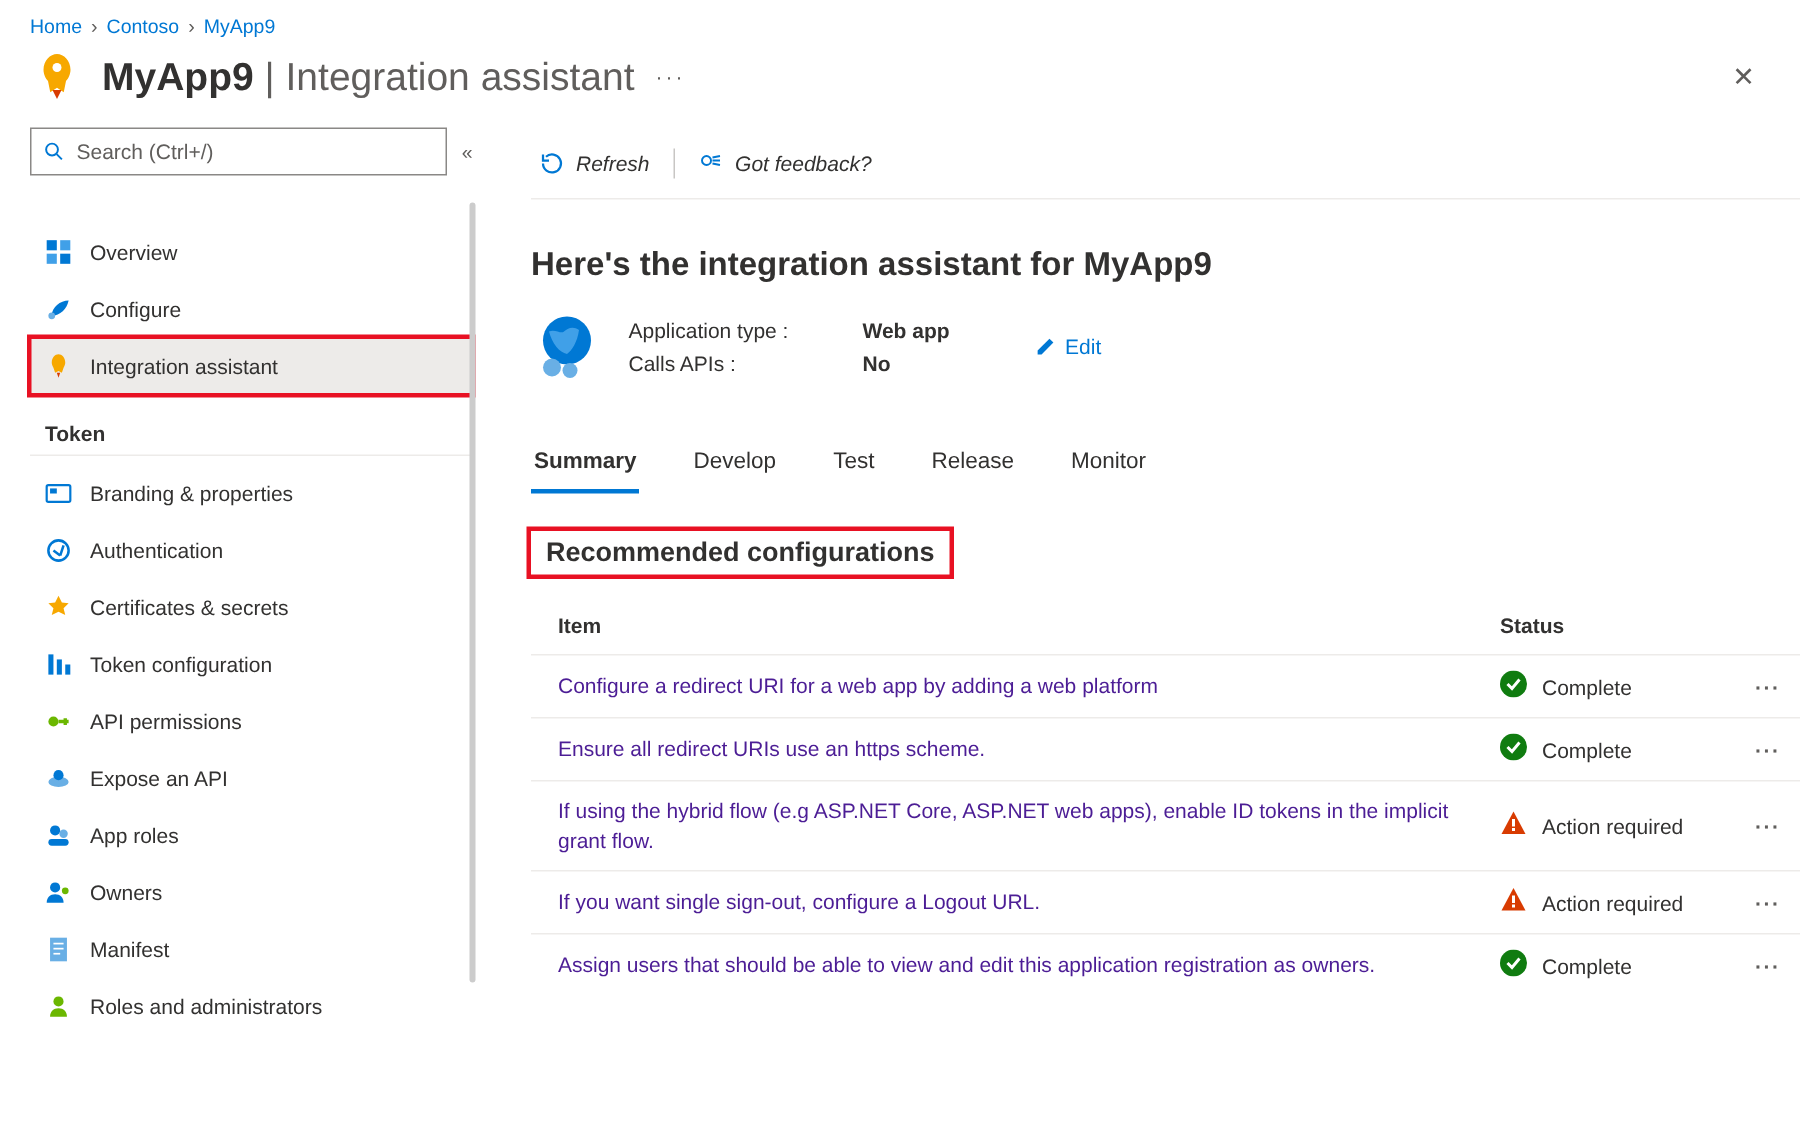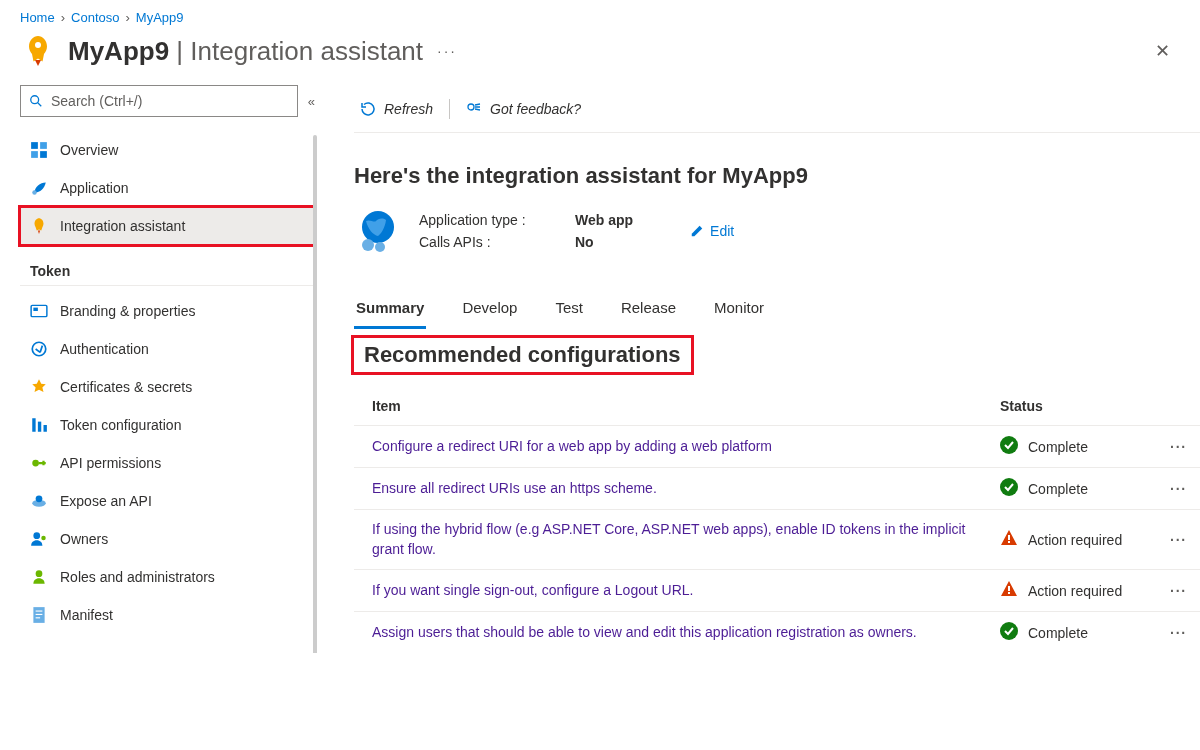--- a/index.html
+++ b/index.html
@@ -14,21 +14,21 @@
 .header .rocket { width: 36px; height: 36px; margin-right: 12px; }
 .header h1 { font-size: 26px; font-weight: 600; color: #323130; }
 .header .suffix { font-weight: 400; color: #605e5c; }
 .header .more { margin-left: 14px; color: #605e5c; letter-spacing:2px; cursor:pointer;}
 .header .close { margin-left: auto; font-size: 18px; cursor: pointer; color:#605e5c; padding:6px 10px; }
 
 .body { display: flex; }
 
 .sidebar { width: 320px; padding: 0 4px 10px 20px; border-right:1px solid transparent; position:relative;}
 .sidebar .scroll-line{position:absolute; right:2px; top:50px; width:4px; height:520px; background:#ccc; border-radius:2px;}
-.search-row { display: flex; align-items: center; gap: 10px; margin-bottom:14px;}
+.search-row { display: flex; align-items: center; gap: 10px; margin-bottom:32px;}
 .search { flex:1; display:flex; align-items:center; border:1px solid #8a8886; height:32px; padding:0 8px; color:#605e5c; background:#fff;}
 .search .mag{width:14px;height:14px;margin-right:8px;}
 .collapse-chev{color:#605e5c; cursor:pointer; font-size:13px;}
 .nav-item{display:flex;align-items:center;height:38px;padding:0 10px;cursor:pointer;gap:12px;}
 .nav-item .ico{width:18px;height:18px;display:flex;align-items:center;justify-content:center;}
 .nav-item.selected{background:#edebe9;}
 .nav-item.highlighted{outline:3px solid #e81123; outline-offset:-1px;}
 .nav-section{font-size:14px; font-weight:600; padding:18px 10px 6px; border-bottom:1px solid #edebe9; margin-bottom:6px;}
 
 .main{flex:1; padding-left:34px;}
@@ -42,21 +42,21 @@
 .app-meta .globe{width:48px;height:48px;}
 .meta-grid{display:grid;grid-template-columns:140px auto;row-gap:6px;column-gap:16px;}
 .meta-grid .k{color:#323130;}
 .meta-grid .v{font-weight:600;}
 .edit-link{color:#0078d4;display:flex;align-items:center;gap:6px;margin-left:40px;cursor:pointer;}
 
 .tabs{display:flex;gap:34px;margin-top:40px;border-bottom:1px solid transparent;}
 .tab{padding:4px 2px 10px;cursor:pointer;color:#323130;font-size:15px;}
 .tab.active{font-weight:600;border-bottom:3px solid #0078d4;}
 
-.rec-title{font-size:22px;font-weight:600;margin:8px 0 4px;display:inline-block;}
+.rec-title{font-size:18px;font-weight:600;margin:24px 0 4px;display:inline-block;}
 .rec-title.highlighted{outline:3px solid #e81123; padding:4px 10px;}
 
 .rec-table{margin-top:14px;}
 .rec-head{display:flex;padding:8px 0 10px;border-bottom:1px solid transparent;font-weight:600;color:#323130;}
 .col-item{flex:1;padding-left:18px;}
 .col-status{width:200px;}
 .rec-row{display:flex;align-items:center;padding:10px 0;border-top:1px solid #edebe9;}
 .rec-row .txt{flex:1;padding-left:18px;padding-right:12px;color:#4c1d95;line-height:1.4;}
 .rec-row .stat{width:170px;display:flex;align-items:center;gap:10px;}
 .rec-row .actions{width:30px;color:#605e5c;cursor:pointer;letter-spacing:1px;font-weight:700;}
@@ -113,21 +113,21 @@
           </span>
           <span>Overview</span>
         </div>
         <div class="nav-item">
           <span class="ico">
             <svg viewBox="0 0 16 16">
               <path fill="#0078d4" d="M4 12c0-5 5-9 10-9-1 5-5 9-10 9z"></path>
               <circle cx="4" cy="12" r="2" fill="#69afe5"></circle>
             </svg>
           </span>
-          <span>Application</span>
+          <span>Configure</span>
         </div>
         <div class="nav-item selected highlighted">
           <span class="ico">
             <svg viewBox="0 0 16 16">
               <path fill="#f7a800" d="M8 1c2 0 4 2 4 5 0 1-.5 2-1 3l-1 3-2-1-2 1-1-3c-.5-1-1-2-1-3 0-3 2-5 4-5z"></path>
               <path fill="#d83b01" d="M7 12l1 3 1-3z"></path>
             </svg>
           </span>
           <span>Integration assistant</span>
         </div>
@@ -185,45 +185,55 @@
               <ellipse cx="8" cy="10" rx="6" ry="3" fill="#69afe5"></ellipse>
               <circle cx="8" cy="6" r="3" fill="#0078d4"></circle>
             </svg>
           </span>
           <span>Expose an API</span>
         </div>
         <div class="nav-item">
           <span class="ico">
             <svg viewBox="0 0 16 16">
               <circle cx="6" cy="5" r="3" fill="#0078d4"></circle>
+              <circle cx="11" cy="7" r="2.5" fill="#69afe5"></circle>
+              <rect x="2" y="10" width="12" height="4" rx="2" fill="#0078d4"></rect>
+            </svg>
+          </span>
+          <span>App roles</span>
+        </div>
+        <div class="nav-item">
+          <span class="ico">
+            <svg viewBox="0 0 16 16">
+              <circle cx="6" cy="5" r="3" fill="#0078d4"></circle>
               <path fill="#0078d4" d="M1 14c0-3 2-5 5-5s5 2 5 5z"></path>
               <circle cx="12" cy="7" r="2" fill="#6bb700"></circle>
             </svg>
           </span>
           <span>Owners</span>
-        </div>
-        <div class="nav-item">
-          <span class="ico">
-            <svg viewBox="0 0 16 16">
-              <circle cx="8" cy="5" r="3" fill="#6bb700"></circle>
-              <path fill="#6bb700" d="M3 14c0-3 2-5 5-5s5 2 5 5z"></path>
-            </svg>
-          </span>
-          <span>Roles and administrators</span>
         </div>
         <div class="nav-item">
           <span class="ico">
             <svg viewBox="0 0 16 16">
               <rect x="3" y="1" width="10" height="14" fill="#69afe5"></rect>
               <rect x="5" y="4" width="6" height="1" fill="#fff"></rect>
               <rect x="5" y="7" width="6" height="1" fill="#fff"></rect>
               <rect x="5" y="10" width="4" height="1" fill="#fff"></rect>
             </svg>
           </span>
           <span>Manifest</span>
+        </div>
+        <div class="nav-item">
+          <span class="ico">
+            <svg viewBox="0 0 16 16">
+              <circle cx="8" cy="5" r="3" fill="#6bb700"></circle>
+              <path fill="#6bb700" d="M3 14c0-3 2-5 5-5s5 2 5 5z"></path>
+            </svg>
+          </span>
+          <span>Roles and administrators</span>
         </div>
       </div>
   </div>
 
   <div class="main">
     <div class="toolbar">
       <div class="tool">
         <svg class="tico" viewBox="0 0 16 16">
             <path fill="none" stroke="#0078d4" stroke-width="1.5" d="M2 8a6 6 0 1 0 2-4.5M2 2v4h4"></path>
           </svg>

